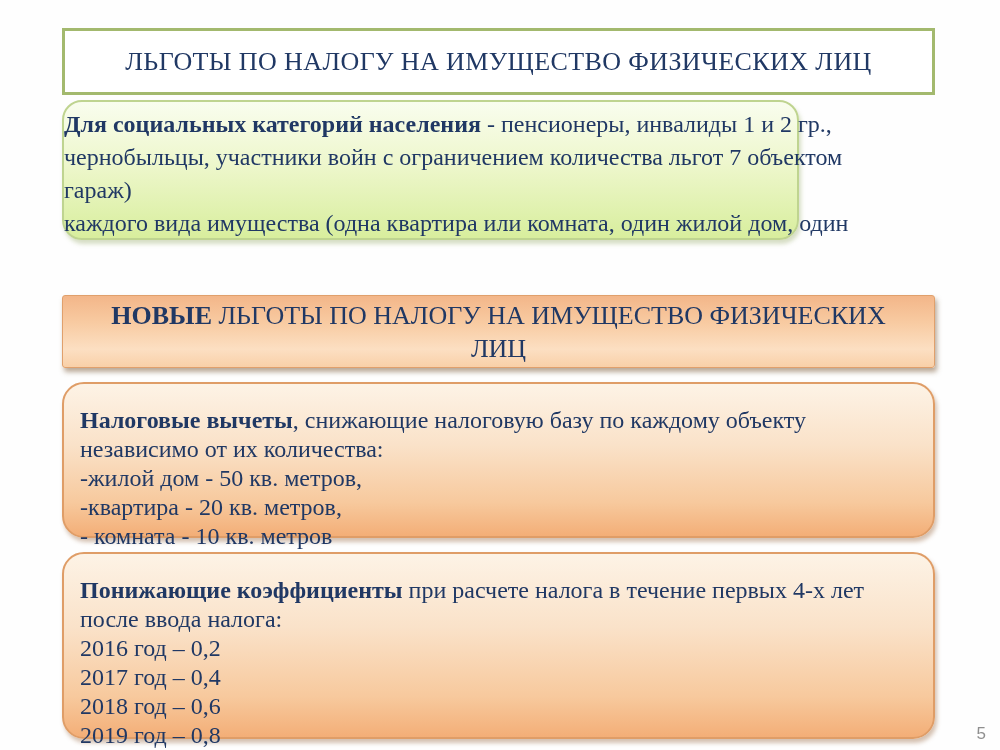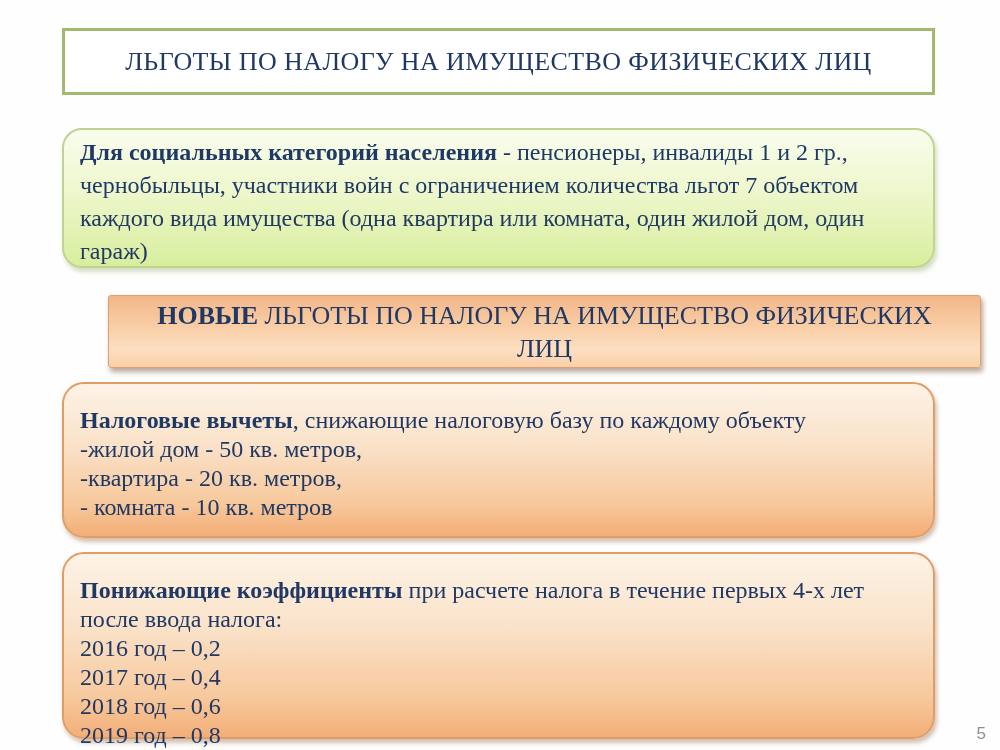--- a/index.html
+++ b/index.html
@@ -8,33 +8,33 @@
     background:#fefefe; overflow:hidden;
     font-family:"Liberation Serif", serif; color:#203864;
   }
   .title-box {
     position:absolute; left:62px; top:28px; width:873px; height:67px;
     box-sizing:border-box; background:#ffffff; border:3px solid #a3b96e;
     display:flex; align-items:center; justify-content:center;
     font-size:26px; letter-spacing:0.4px; text-align:center;
   }
   .green-box {
-    position:absolute; left:62px; top:128px; width:873px; height:140px;
+    position:absolute; left:62px; top:100px; width:737px; height:140px;
     box-sizing:border-box; border:2px solid #bfd490; border-radius:20px;
     background:linear-gradient(180deg,#f9fdee 0%, #eef7cd 45%, #d8ee9d 100%);
     box-shadow:2px 4px 4px rgba(140,160,90,.35);
-    padding:6px 0 0 16px; font-size:24px; line-height:33px;
+    padding:6px 0 0 0; font-size:24px; line-height:33px;
   }
   .orange-header {
     position:absolute; left:62px; top:295px; width:873px; height:73px;
     box-sizing:border-box; border:1px solid #e0a06c; border-radius:3px;
     background:linear-gradient(180deg,#f3b689 0%, #f8cba2 38%, #fcdfc2 75%, #f9d0a8 100%);
     box-shadow:2px 4px 5px rgba(120,85,50,.5);
     display:flex; flex-direction:column; align-items:center; justify-content:center;
-    font-size:26px; line-height:33px; text-align:center;margin-left:46px;
+    font-size:26px; line-height:33px; text-align:center;
   }
   .obox {
     position:absolute; left:62px; width:873px; box-sizing:border-box;
     border:2px solid #df9d67; border-radius:22px;
     background:linear-gradient(180deg,#fdf3e6 0%, #fae2c9 40%, #f7c99d 78%, #f3ae77 100%);
     box-shadow:2px 4px 4px rgba(150,100,60,.4);
     padding:22px 0 0 16px; font-size:24px; line-height:29px;
   }
   .box1 { top:382px; height:156px; }
   .box2 { top:552px; height:187px; }
@@ -50,31 +50,32 @@
 
 <div class="slide">
 
   <div class="title-box">
     <span>ЛЬГОТЫ ПО НАЛОГУ НА ИМУЩЕСТВО ФИЗИЧЕСКИХ ЛИЦ</span>
   </div>
 
   <div class="green-box">
     <div class="line"><span class="b">Для социальных категорий населения</span><span> - пенсионеры, инвалиды 1 и 2 гр.,</span></div>
     <div class="line"><span>чернобыльцы, участники войн с ограничением количества льгот 7 объектом</span></div>
+    <div class="line"><span>гараж)</span></div>
     <div class="line"><span>каждого вида имущества (одна квартира или комната, один жилой дом, один</span></div>
-    <div class="line"><span>гараж)</span></div>
   </div>
 
   <div class="orange-header">
     <div class="line"><span class="b">НОВЫЕ</span><span> ЛЬГОТЫ ПО НАЛОГУ НА ИМУЩЕСТВО ФИЗИЧЕСКИХ</span></div>
     <div class="line"><span>ЛИЦ</span></div>
   </div>
 
   <div class="obox box1">
     <div class="line"><span class="b">Налоговые вычеты</span><span>, снижающие налоговую базу по каждому объекту</span></div>
+    <div class="line"><span>независимо от их количества:</span></div>
     <div class="line"><span>-жилой дом - 50 кв. метров,</span></div>
     <div class="line"><span>-квартира - 20 кв. метров,</span></div>
     <div class="line"><span>- комната - 10 кв. метров</span></div>
   </div>
 
   <div class="obox box2">
     <div class="line"><span class="b">Понижающие коэффициенты</span><span> при расчете налога в течение первых 4-х лет</span></div>
     <div class="line"><span>после ввода налога:</span></div>
     <div class="line"><span>2016 год – 0,2</span></div>
     <div class="line"><span>2017 год – 0,4</span></div>

